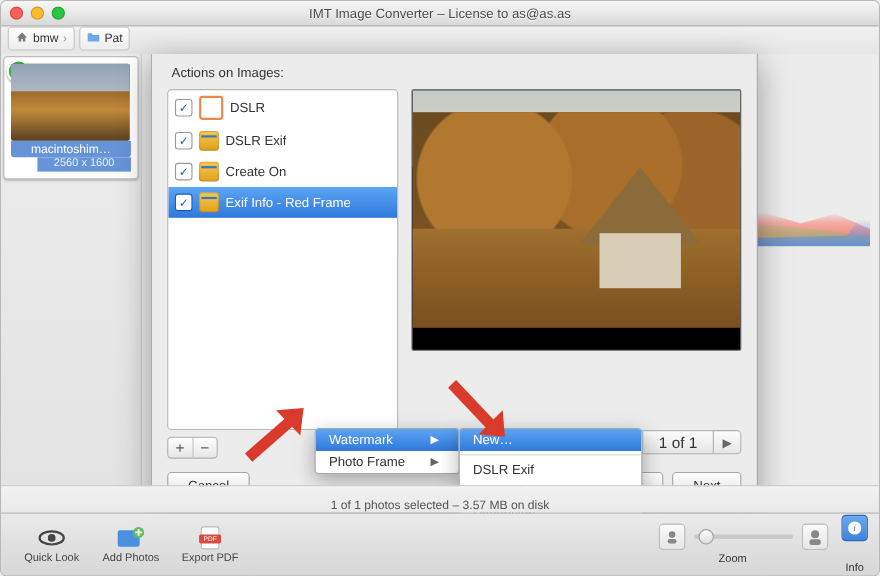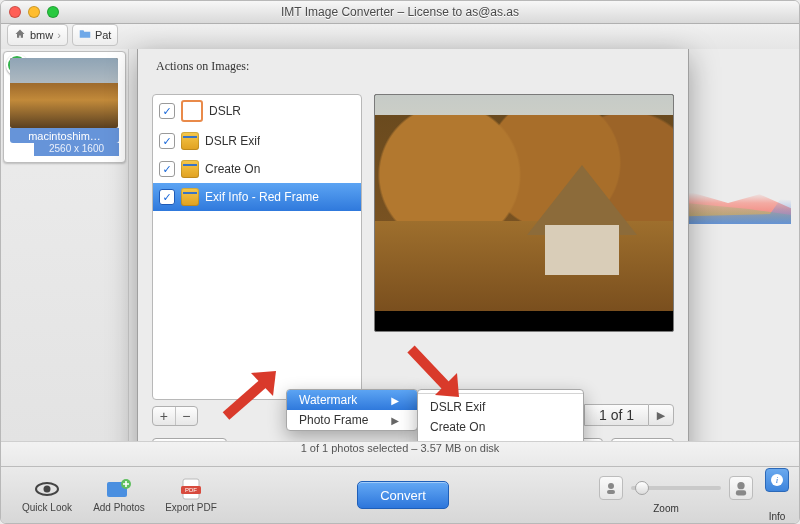--- a/index.html
+++ b/index.html
@@ -28,21 +28,21 @@
   
   .histo{position:absolute;top:5px;right:8px;width:210px;height:170px;}
   .histo .bars{position:absolute;inset:0;}
   .histo .r{position:absolute;bottom:0;left:0;right:0;height:35px;background:linear-gradient(to top,#f2665a,#f4a39a 60%,transparent 90%);clip-path:polygon(0 100%,0 30%,15% 10%,30% 25%,50% 5%,70% 40%,85% 15%,100% 55%,100% 100%);opacity:.9;}
   .histo .b{position:absolute;bottom:0;left:0;right:0;height:25px;background:linear-gradient(to top,#5a8fe6,transparent);clip-path:polygon(0 100%,0 80%,90% 60%,95% 0%,100% 5%,100% 100%);opacity:.85;}
   .histo .g{position:absolute;bottom:0;left:0;right:0;height:30px;background:linear-gradient(to top,#6cc96c,transparent);clip-path:polygon(0 100%,0 55%,50% 30%,80% 50%,100% 70%,100% 100%);opacity:.6;}
 
   
   .sheet{position:absolute;top:0;left:8px;width:550px;height:414px;background:#ececec;border:1px solid #9f9f9f;border-top:none;border-radius:0 0 6px 6px;box-shadow:0 8px 30px rgba(0,0,0,.35);}
   .sheet-inner{padding:10px 14px;display:flex;flex-direction:column;height:100%;box-sizing:border-box;}
-  .sheet-title{font-size:12px;color:#333;margin:0 0 20px 4px;font-family:Liberation Serif, serif;}
+  .sheet-title{font-size:12px;color:#333;margin:0 0 8px 4px;}
   .sheet-body{flex:1;display:flex;gap:12px;}
   .actions-col{width:210px;display:flex;flex-direction:column;}
   .actions-list{flex:1;background:#fff;border:1px solid #b8b8b8;border-radius:4px;overflow:hidden;}
   .act{display:flex;align-items:center;gap:6px;padding:5px 6px;font-size:12px;}
   .act.selected{background:linear-gradient(#5ca4f3,#2f79dc);color:#fff;}
   .chk{width:14px;height:14px;border:1px solid #9a9a9a;border-radius:3px;background:#fff;display:flex;align-items:center;justify-content:center;font-size:11px;color:#1565d8;flex:none;}
   .chk::after{content:"✓";}
   .act.selected .chk{border-color:#1e5bb8;}
   .ic{width:18px;height:18px;flex:none;border-radius:3px;}
   .ic-empty{border:2px solid #e98a4a;background:#fff;}
@@ -80,21 +80,21 @@
   .menu1{left:157px;top:340px;width:130px;}
   .menu2{left:288px;top:340px;width:165px;}
   .sep{height:1px;background:#d4d4d4;margin:3px 0;}
 
   
   .ann-arrow{position:absolute;pointer-events:none;}
   .a1{left:92px;top:312px;width:70px;height:70px;}
   .a2{left:272px;top:292px;width:70px;height:70px;}
 
   
-  .status{position:absolute;left:0;right:0;bottom:56px;height:24px;display:flex;align-items:flex-start;justify-content:center;font-size:11px;color:#555;border-top:1px solid #cfcfcf;border-bottom:1px solid #cfcfcf;background:linear-gradient(#f2f2f2,#e9e9e9);}
+  .status{position:absolute;left:0;right:0;bottom:56px;height:24px;display:flex;align-items:flex-end;justify-content:center;font-size:11px;color:#555;border-top:1px solid #cfcfcf;border-bottom:1px solid #cfcfcf;background:linear-gradient(#f2f2f2,#e9e9e9);}
   
   .bottombar{position:absolute;left:0;right:0;bottom:0;height:56px;background:linear-gradient(#eaeaea,#d7d7d7);border-top:1px solid #bcbcbc;display:flex;align-items:center;padding:0 10px;}
   .tool{display:flex;flex-direction:column;align-items:center;gap:2px;width:72px;color:#444;}
   .tool .ticon{width:26px;height:22px;display:flex;align-items:center;justify-content:center;}
   .tool-label{font-size:10px;}
   .convert-btn{height:26px;padding:0 22px;border-radius:5px;background:linear-gradient(#64a9f5,#2d76db);color:#fff;font-size:13px;border:1px solid #1f5fb8;box-shadow:inset 0 1px 0 rgba(255,255,255,.4);display:flex;align-items:center;}
   .zoom-group{display:flex;align-items:center;gap:8px;margin-left:20px;}
   .z-icon{width:22px;height:22px;border:1px solid #bcbcbc;border-radius:4px;background:linear-gradient(#fafafa,#e6e6e6);display:flex;align-items:center;justify-content:center;color:#777;}
   .z-icon.active{background:linear-gradient(#6aa9ee,#3d84dc);color:#fff;border-color:#2c69b8;}
   .slider{width:90px;height:4px;background:#c9c9c9;border-radius:2px;position:relative;}
@@ -221,20 +221,23 @@
         <div class="mi sel">
           <span>Watermark</span>
           <span class="arrow-r">▶</span>
         </div>
         <div class="mi">
           <span>Photo Frame</span>
           <span class="arrow-r" style="color:#666">▶</span>
         </div>
       </div>
       <div class="menu menu2">
+        <div class="mi sel">
+          <span>New…</span>
+        </div>
         <div class="sep"></div>
         <div class="mi">
           <span>DSLR Exif</span>
         </div>
         <div class="mi">
           <span>Create On</span>
         </div>
         <div class="mi">
           <span>Dimension</span>
         </div>
@@ -284,21 +287,20 @@
         <svg width="26" height="22" viewBox="0 0 26 22">
             <rect x="5" y="1" width="16" height="20" rx="2" fill="#fff" stroke="#bbb"></rect>
             <rect x="3" y="8" width="20" height="8" rx="1.5" fill="#d84b3e"></rect>
             <text x="13" y="14" text-anchor="middle" font-size="6" fill="#fff" font-family="Arial">PDF</text>
           </svg>
       </div>
       <div class="tool-label">Export PDF</div>
     </div>
 
     <div class="bot-spacer"></div>
-    <div class="convert-btn">Convert</div>
     <div class="bot-spacer"></div>
 
     <div class="zoom-wrap">
       <div class="zoom-group">
         <div class="z-icon">
           <svg width="14" height="14" viewBox="0 0 14 14">
               <circle cx="7" cy="5" r="3" fill="#888"></circle>
               <rect x="3" y="9" width="8" height="4" rx="2" fill="#888"></rect>
             </svg>
         </div>

